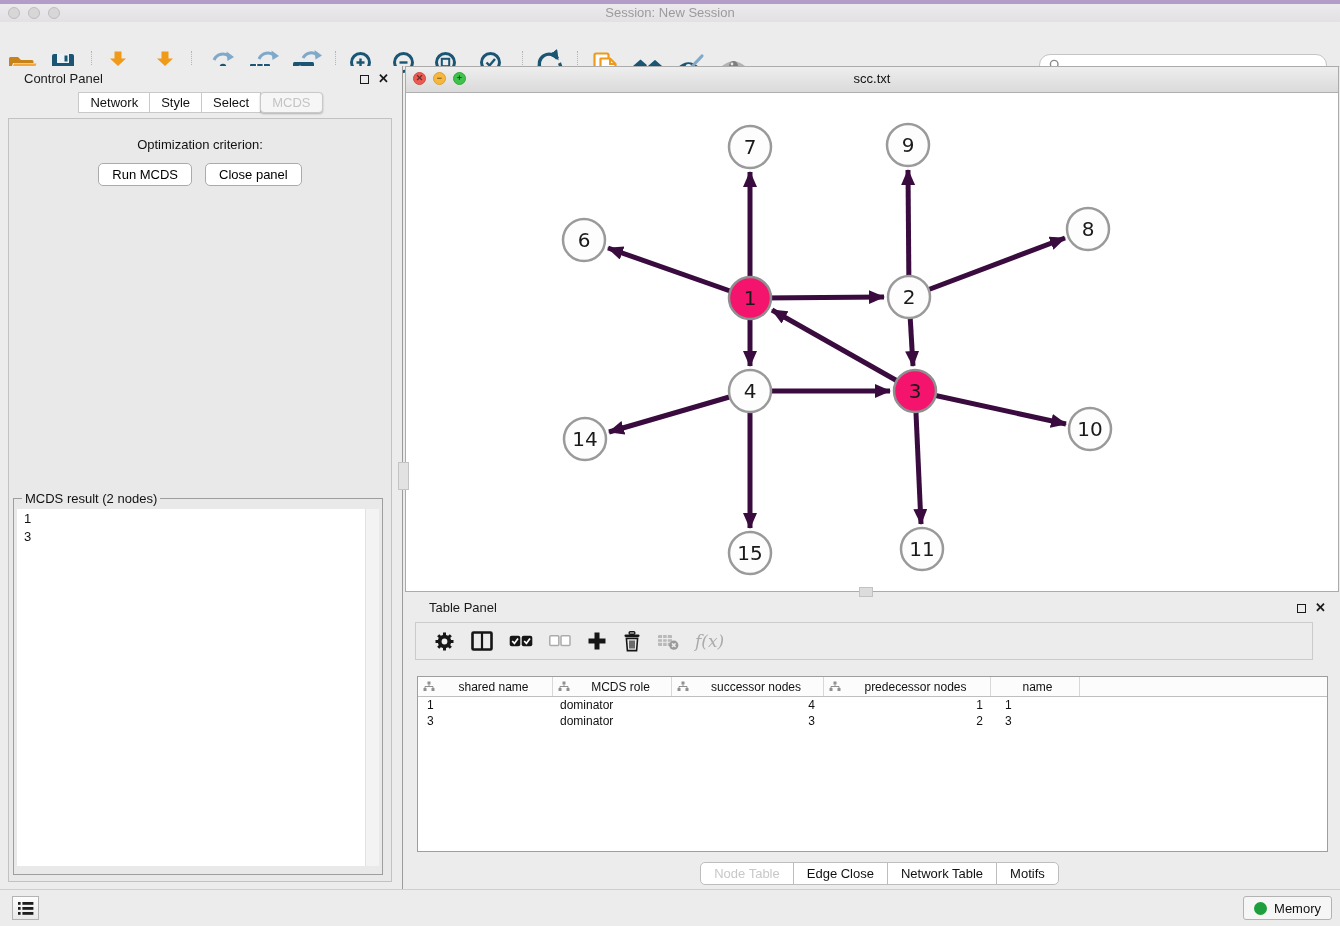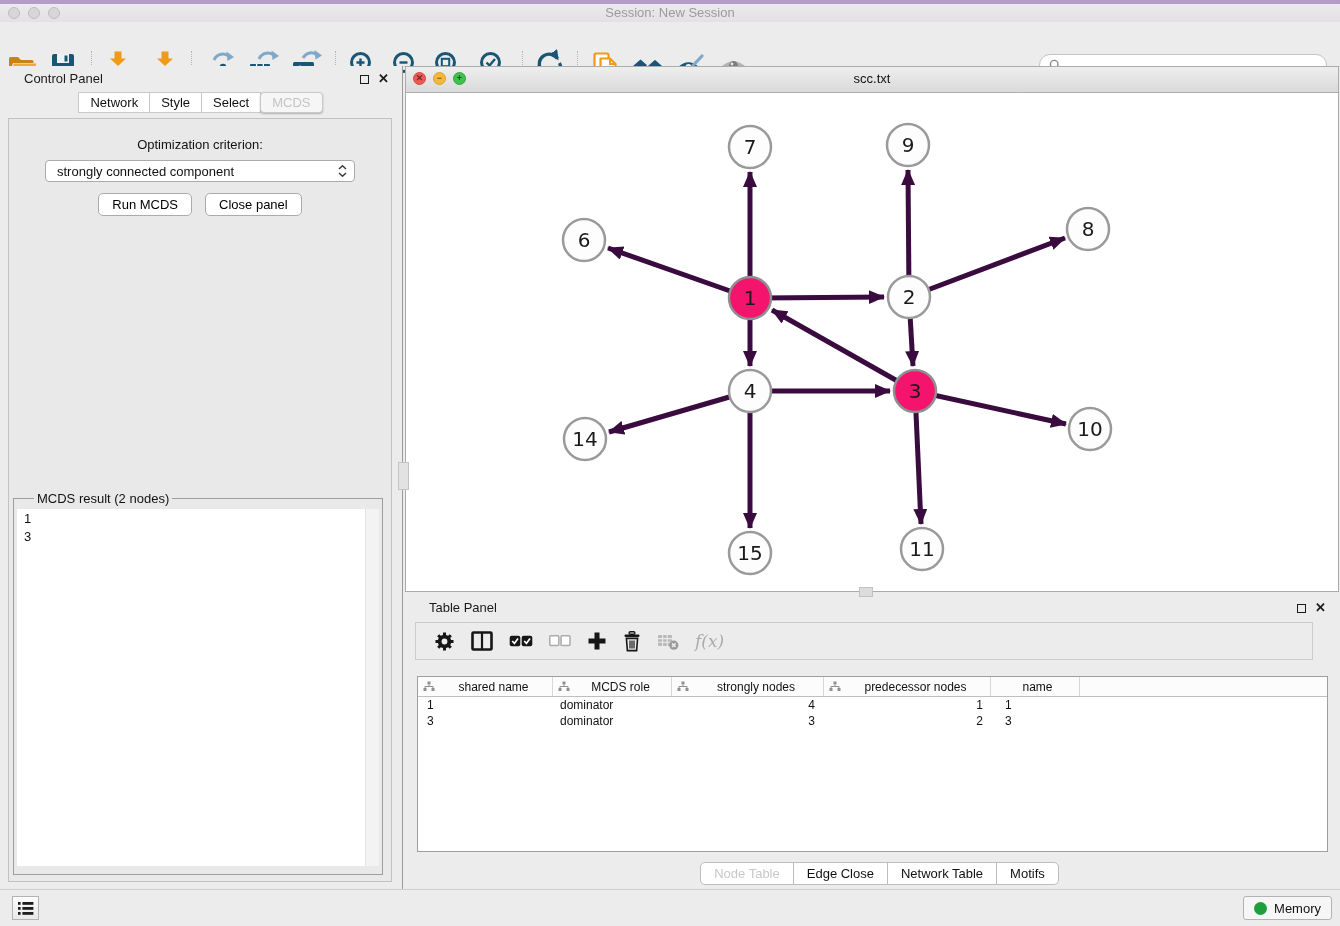--- a/index.html
+++ b/index.html
@@ -34,21 +34,21 @@
   .cp-tab{background:#fff;border:1px solid #C9C9C9;margin-left:-1px;padding:2px 11px;font-size:13px;cursor:pointer}
   .cp-tab.sel{color:#C4C4C4;background:#F6F6F6;border-radius:4px;box-shadow:0 1px 2px rgba(0,0,0,.25)}
   .cp-content{position:absolute;left:8px;right:10px;top:52px;bottom:8px;background:#E9E9E9;border:1px solid #C2C2C2}
   .opt-label{text-align:center;margin-top:18px;font-size:13px}
   .dropdown{width:310px;height:22px;margin:8px auto 0;background:#fff;border:1px solid #ABABAB;border-radius:4px;
             display:flex;align-items:center;padding:0 7px 0 11px;font-size:13px;box-sizing:border-box;cursor:pointer}
   .dd-arrows{margin-left:auto;display:flex}
   .btn-row{display:flex;justify-content:center;gap:13px;margin-top:11px}
   .cp-btn{background:#fff;border:1px solid #ABABAB;border-radius:5px;padding:3px 13px;font-size:13px;cursor:pointer}
   fieldset.mcds{position:absolute;left:4px;right:8px;top:372px;bottom:6px;border:1px solid #9E9E9E;margin:0;padding:0;background:#E9E9E9}
-  fieldset.mcds legend{font-size:13px;margin-left:20px;padding:0 3px}
+  fieldset.mcds legend{font-size:13px;margin-left:8px;padding:0 3px}
   .result-box{position:absolute;left:3px;right:3px;top:3px;bottom:4px;background:#fff;overflow:hidden}
   .result-line{font-size:13px;line-height:17px;padding-left:7px;padding-top:1px}
   .vtrack{position:absolute;right:0;top:0;bottom:0;width:13px;background:#F3F3F3;border-left:1px solid #E2E2E2}
 
   
   .v-handle{position:absolute;left:398px;top:462px;width:9px;height:26px;background:#E2E2E2;border:1px solid #C4C4C4;z-index:6}
   .h-handle{position:absolute;left:859px;top:587px;width:12px;height:8px;background:#DCDCDC;border:1px solid #C2C2C2;z-index:6}
 
   
   .network-panel{position:absolute;left:405px;top:66px;width:934px;height:526px;background:#fff;border:1px solid #ABABAB;box-sizing:border-box}
@@ -269,29 +269,20 @@
     </div>
   </div>
   <div class="cp-tabs">
     <div class="cp-tab">Network</div>
     <div class="cp-tab">Style</div>
     <div class="cp-tab">Select</div>
     <div class="cp-tab sel">MCDS</div>
   </div>
   <div class="cp-content">
     <div class="opt-label">Optimization criterion:</div>
-    <div class="dropdown">
-      <span>strongly connected component</span>
-      <span class="dd-arrows">
-        <svg width="9" height="12" viewBox="0 0 9 12">
-            <path d="M1 4 L4.5 0.8 L8 4" stroke="#3C3C3C" stroke-width="1.5" fill="none"></path>
-            <path d="M1 8 L4.5 11.2 L8 8" stroke="#3C3C3C" stroke-width="1.5" fill="none"></path>
-          </svg>
-      </span>
-    </div>
     <div class="btn-row">
       <button class="cp-btn">Run MCDS</button>
       <button class="cp-btn">Close panel</button>
     </div>
     <fieldset class="mcds">
       <legend>MCDS result (2 nodes)</legend>
       <div style="position:relative;height:calc(100% - 4px)">
         <div class="result-box">
           <div class="result-line">1</div>
           <div class="result-line">3</div>
@@ -464,21 +455,21 @@
           </svg>
           <span class="lbl">MCDS role</span>
         </div>
       <div class="th" style="width:152px">
           <svg width="12" height="11" viewBox="0 0 12 11">
             <rect x="4.5" y="0.5" width="3" height="3" fill="#8F8F8F"></rect>
             <rect x="0.5" y="7" width="3" height="3" fill="#8F8F8F"></rect>
             <rect x="8.5" y="7" width="3" height="3" fill="#8F8F8F"></rect>
             <path d="M6 3.5 V5.5 M2 7 V5.5 H10 V7" stroke="#8F8F8F" fill="none"></path>
           </svg>
-          <span class="lbl">strongly nodes</span>
+          <span class="lbl">successor nodes</span>
         </div>
       <div class="th" style="width:167px">
           <svg width="12" height="11" viewBox="0 0 12 11">
             <rect x="4.5" y="0.5" width="3" height="3" fill="#8F8F8F"></rect>
             <rect x="0.5" y="7" width="3" height="3" fill="#8F8F8F"></rect>
             <rect x="8.5" y="7" width="3" height="3" fill="#8F8F8F"></rect>
             <path d="M6 3.5 V5.5 M2 7 V5.5 H10 V7" stroke="#8F8F8F" fill="none"></path>
           </svg>
           <span class="lbl">predecessor nodes</span>
         </div>

